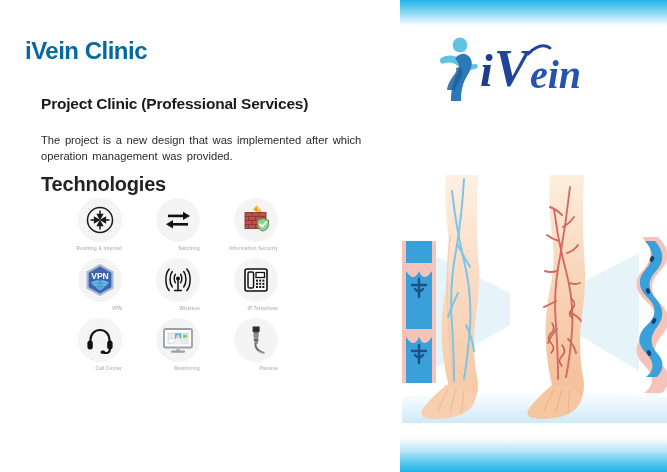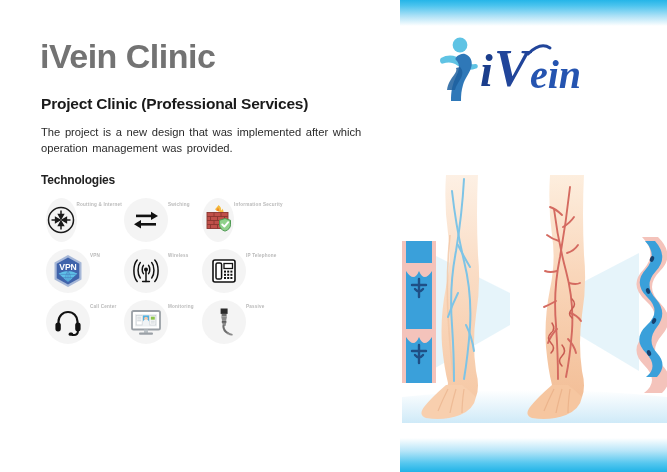--- a/index.html
+++ b/index.html
@@ -3,37 +3,37 @@
 <meta charset="utf-8">
 <style>
   html,body{margin:0;padding:0;background:#fff;}
   body{width:667px;height:472px;overflow:hidden;
        font-family:"Liberation Sans",sans-serif;}
   .page{position:relative;width:667px;height:472px;background:#ffffff;overflow:hidden;}
 
   
   .left{position:absolute;left:0;top:0;width:400px;height:472px;}
 
-  .brand-title{position:absolute;left:40px;top:38px;
-      font-size:34px;font-weight:bold;letter-spacing:-0.5px;
-      color:#737373;line-height:1.1;}
+  .brand-title{position:absolute;left:25px;top:38px;
+      font-size:24px;font-weight:bold;letter-spacing:-0.5px;
+      color:#0369a1;line-height:1.1;}
 
   .scope-title{position:absolute;left:41px;top:95px;
       font-size:15.5px;font-weight:bold;color:#1a1a1a;letter-spacing:-0.2px;}
 
-  .scope-body{position:absolute;left:41px;top:125px;width:325px;
+  .scope-body{position:absolute;left:41px;top:133px;width:325px;
       font-size:11.2px;color:#2a2a2a;line-height:1.42;word-spacing:1.5px;}
 
   .tech-title{position:absolute;left:41px;top:173px;
-      font-size:12px;font-weight:bold;color:#222;letter-spacing:-0.2px;}
+      font-size:20px;font-weight:bold;color:#222;letter-spacing:-0.2px;}
 
   .grid{position:absolute;left:46px;top:198px;width:250px;}
   .grid-row{display:flex;}
-  .cell{width:76px;margin-right:2px;display:flex;flex-direction:row;
-        align-items:flex-start;margin-bottom:7px;}
+  .cell{width:76px;margin-right:2px;display:flex;flex-direction:column;
+        align-items:flex-end;margin-bottom:7px;}
   .disc{width:44px;height:44px;border-radius:50%;background:#f4f4f4;
         display:flex;align-items:center;justify-content:center;}
   .cap{margin-top:4px;font-size:4.6px;font-weight:bold;color:#b9b9b9;
        letter-spacing:0.2px;text-align:center;white-space:nowrap;}
 
   
   .right{position:absolute;left:400px;top:0;width:267px;height:472px;
          background:#fff;overflow:hidden;}
   .bar-top{position:absolute;left:0;top:0;width:267px;height:26px;
       background:linear-gradient(to bottom,#25b5e8 0%,#4cc4ee 22%,#a9e0f6 60%,#ffffff 100%);}

